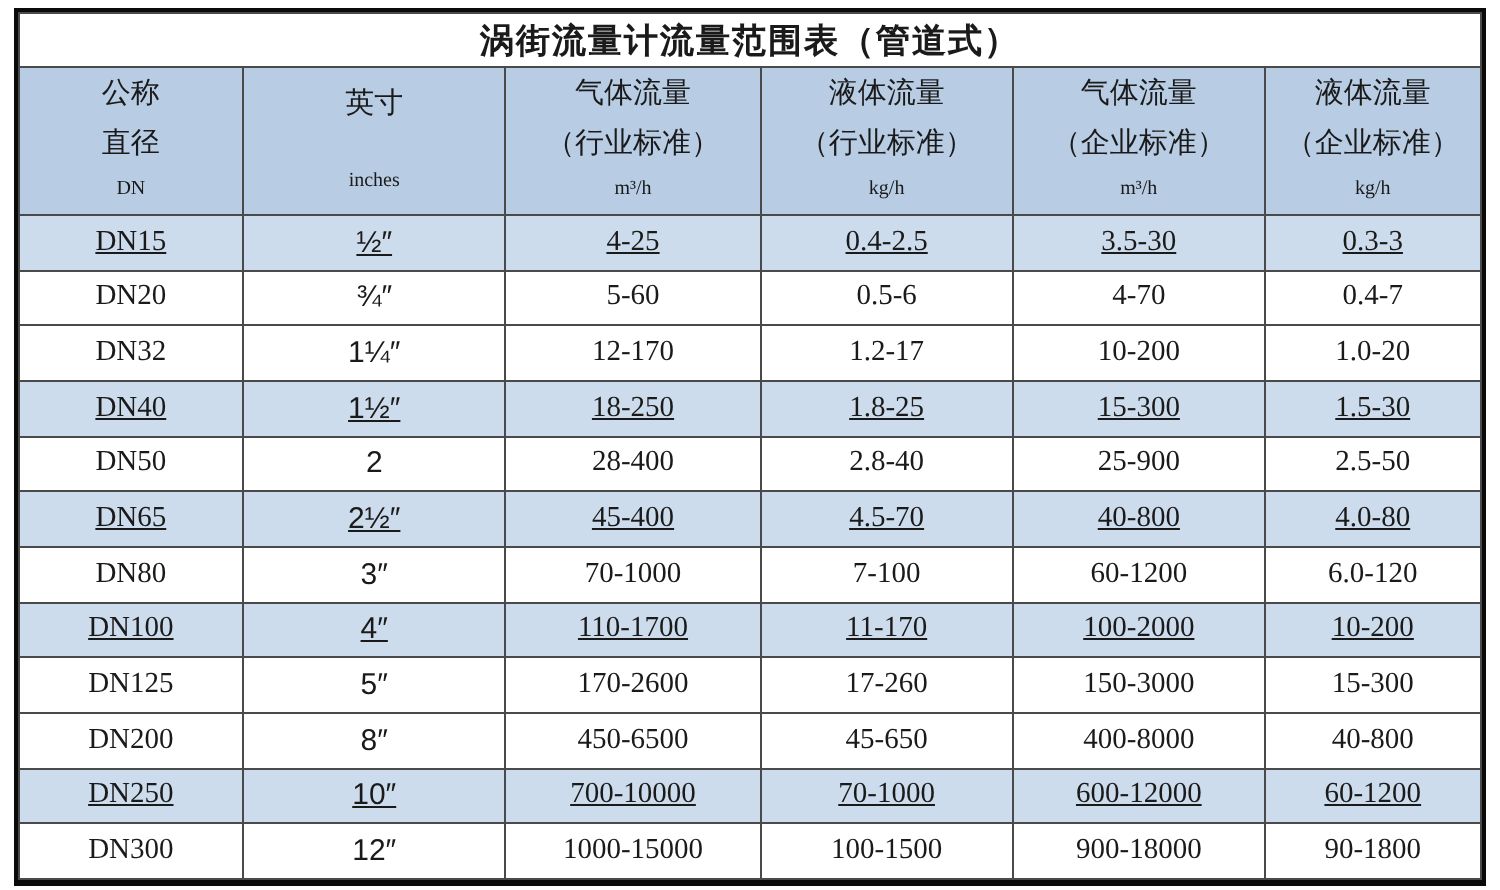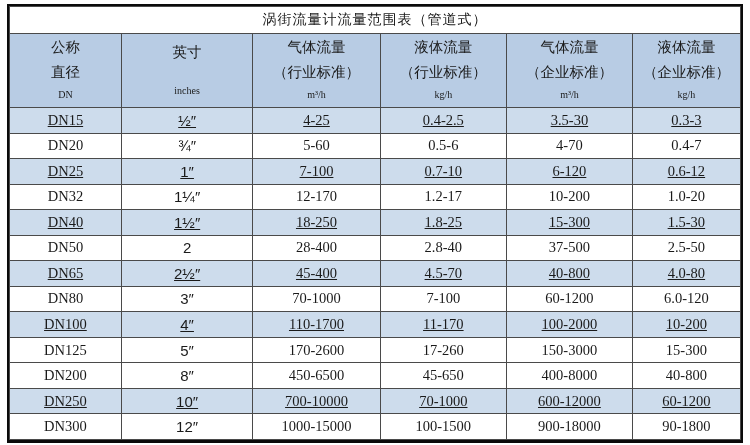--- a/index.html
+++ b/index.html
@@ -36,22 +36,22 @@
     text-align:center;
     vertical-align:middle;
     padding:0;
     font-weight:normal;
     overflow:hidden;
     white-space:nowrap;
   }
   .title-row td{
     height:27px;
     background:var(--row-bg);
-    font-size:14px;
-    font-weight:normal;
+    font-size:17px;
+    font-weight:bold;
     letter-spacing:1px;
   }
   .header-row th{
     height:74px;
     background:var(--header-bg);
     font-size:14.5px;
   }
   .hstack{
     display:flex;
     flex-direction:column;
@@ -149,28 +149,20 @@
     <td>0.3-3</td>
   </tr>
         <tr>
     <td class="c-dn">DN20</td>
     <td class="c-in">¾″</td>
     <td>5-60</td>
     <td>0.5-6</td>
     <td>4-70</td>
     <td>0.4-7</td>
   </tr>
-        <tr class="band">
-    <td class="c-dn">DN25</td>
-    <td class="c-in">1″</td>
-    <td>7-100</td>
-    <td>0.7-10</td>
-    <td>6-120</td>
-    <td>0.6-12</td>
-  </tr>
         <tr>
     <td class="c-dn">DN32</td>
     <td class="c-in">1¼″</td>
     <td>12-170</td>
     <td>1.2-17</td>
     <td>10-200</td>
     <td>1.0-20</td>
   </tr>
         <tr class="band">
     <td class="c-dn">DN40</td>
@@ -178,21 +170,21 @@
     <td>18-250</td>
     <td>1.8-25</td>
     <td>15-300</td>
     <td>1.5-30</td>
   </tr>
         <tr>
     <td class="c-dn">DN50</td>
     <td class="c-in">2</td>
     <td>28-400</td>
     <td>2.8-40</td>
-    <td>37-500</td>
+    <td>25-900</td>
     <td>2.5-50</td>
   </tr>
         <tr class="band">
     <td class="c-dn">DN65</td>
     <td class="c-in">2½″</td>
     <td>45-400</td>
     <td>4.5-70</td>
     <td>40-800</td>
     <td>4.0-80</td>
   </tr>

